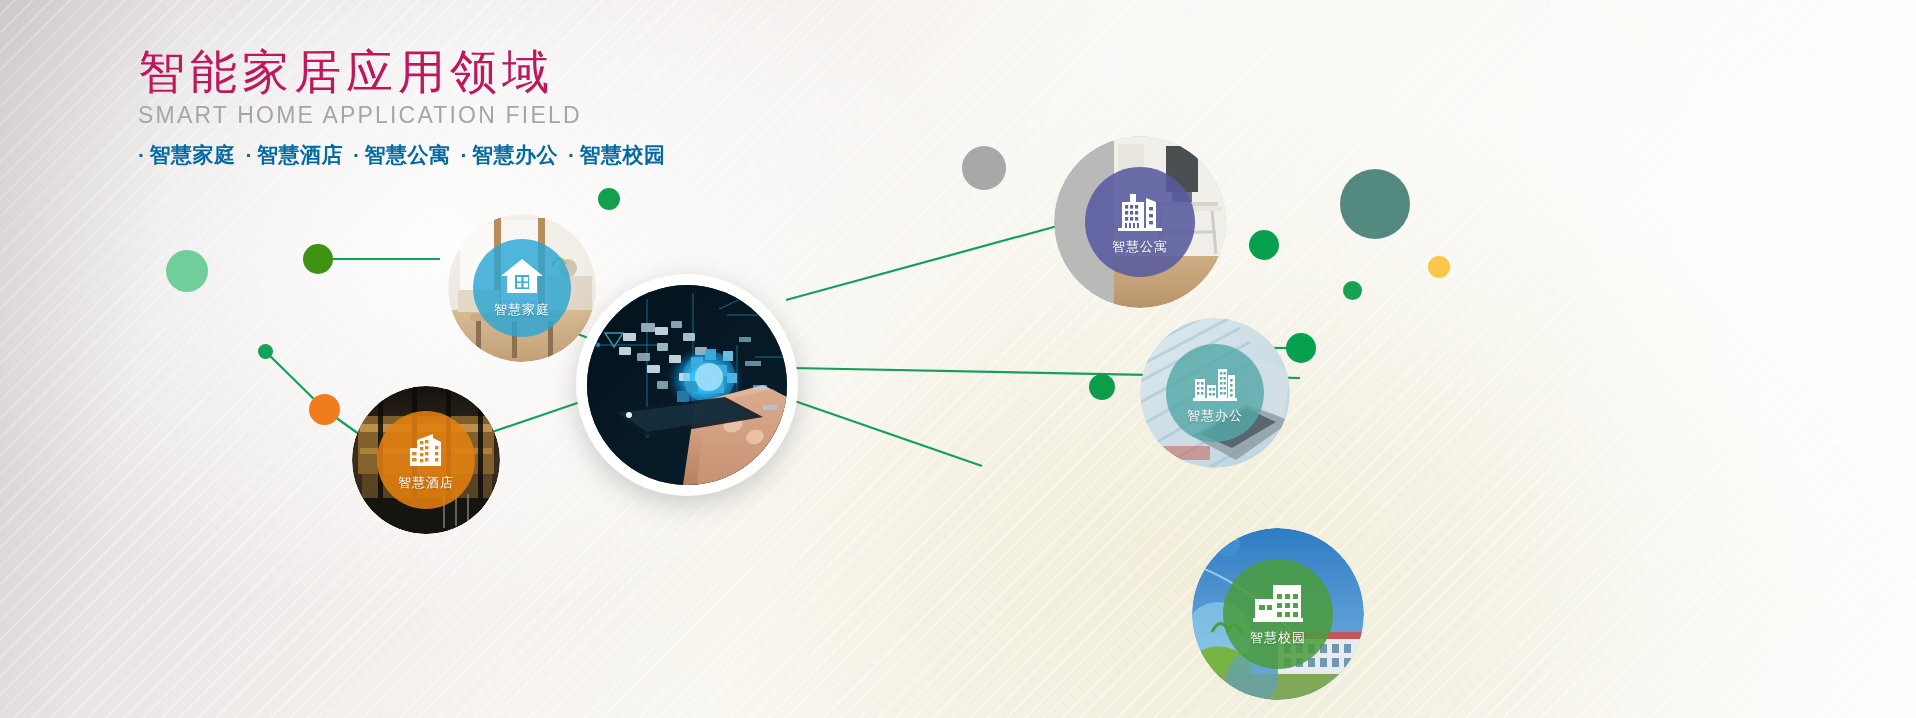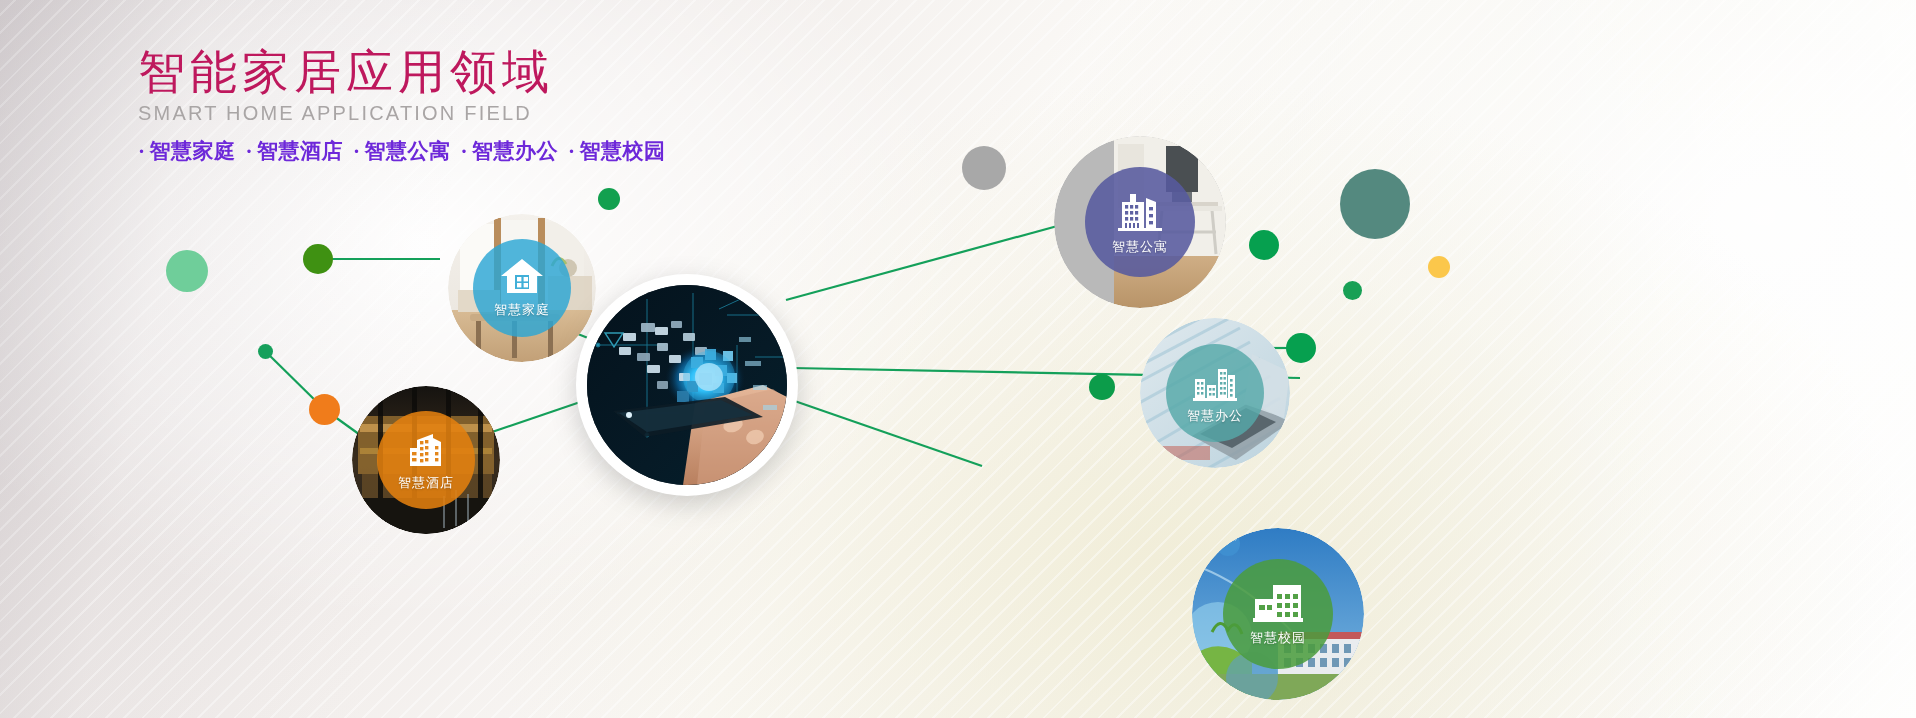--- a/index.html
+++ b/index.html
@@ -38,27 +38,27 @@
       linear-gradient(260deg, rgba(255,255,255,0.55) 0%, rgba(255,255,255,0.0) 22%);
   }
 
   
   .headline{ position:absolute; left:138px; top:44px; }
   .title-cn{
     font-size:47px; letter-spacing:5px; color:#be185d; font-weight:400;
     line-height:1.18; font-family:"DejaVu Sans","Liberation Sans",sans-serif;
   }
   .title-en{
-    font-size:20px; letter-spacing:2.2px; color:#a9a5a5; font-weight:400;
+    font-size:23px; letter-spacing:2.2px; color:#a9a5a5; font-weight:400;
     margin-top:3px; font-family:"Liberation Sans",sans-serif;
   }
   .subtitle{
-    margin-top:12px; font-size:21px; color:#6d28d9; font-weight:bold;
+    margin-top:12px; font-size:21px; color:#0369a1; font-weight:bold;
     letter-spacing:0.5px; white-space:nowrap;
-    font-family:Liberation Serif, serif;
+    font-family:Liberation Sans, sans-serif;
   }
   .subtitle .sep{ margin:0 4px 0 10px; }
   .subtitle .sep:first-child{ margin-left:0; }
 
   
   .edges{ position:absolute; left:0; top:0; width:1916px; height:718px; }
 
   
   .dot{ position:absolute; border-radius:50%; }
 

